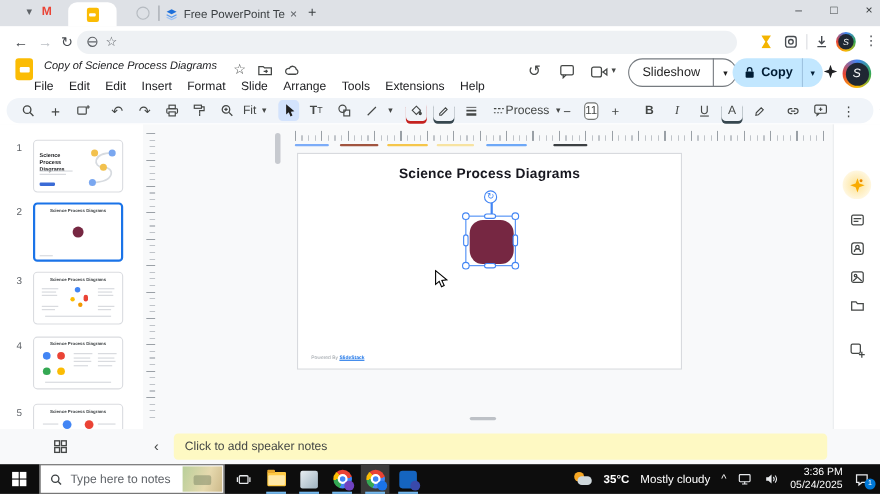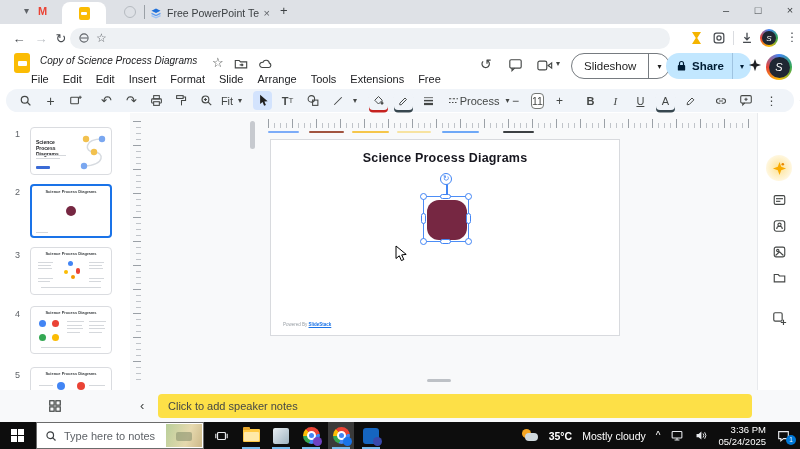--- a/index.html
+++ b/index.html
@@ -78,21 +78,21 @@
   .rot-knob { position:absolute; left:50%; top:-24px; transform:translateX(-50%); width:12px; height:12px; border-radius:50%; border:1.5px solid #4285f4; background:#fff; color:#4285f4; font-size:8px; line-height:9px; text-align:center; }
   .credit { position:absolute; left:12px; bottom:8px; font-size:4.5px; color:#9aa0a6; }
   .credit b { color:#1a73e8; text-decoration:underline; font-weight:bold; }
   .notes-grip { position:absolute; left:297px; top:266px; width:24px; height:3px; border-radius:2px; background:#bdc1c6; }
   #sidepanel { position:absolute; right:0; top:0; width:43px; height:277px; background:#fff; border-left:1px solid #e8eaed; display:flex; flex-direction:column; align-items:center; padding-top:42px; gap:12px; color:#444746; }
   .gem-glow { width:26px; height:26px; border-radius:50%; background:radial-gradient(#fde293,#fff7e0 70%); display:flex; align-items:center; justify-content:center; }
   .fstrip-scroll { position:absolute; left:120px; top:8px; width:5px; height:28px; border-radius:3px; background:#c7cacf; }
 
   
   #notesbar { top:390px; left:0; width:800px; height:32px; background:#f8f9fa; }
-  .notes-box { position:absolute; left:158px; top:4px; width:594px; height:24px; background:#fde047; border-radius:4px; font-size:11px; color:#444746; line-height:24px; padding-left:10px; }
+  .notes-box { position:absolute; left:158px; top:4px; width:594px; height:24px; background:#fef9c3; border-radius:4px; font-size:11px; color:#444746; line-height:24px; padding-left:10px; }
 
   
   #taskbar { top:422px; left:0; width:800px; height:27px; background:#0d0d0d; color:#fff; }
   .win-logo { display:grid; grid-template-columns:6px 6px; grid-template-rows:6px 6px; gap:1px; }
   .win-logo span { background:#fff; }
   .tb-search { position:absolute; left:36px; top:0; width:168px; height:27px; background:#fff; border:1px solid #6b6b6b; display:flex; align-items:center; gap:7px; padding-left:8px; color:#5f6368; }
   .weather-thumb { position:absolute; right:1px; top:1px; width:36px; height:23px; background:linear-gradient(110deg,#b9cf9a,#e6d9ae 60%,#cdb98a); }
   .weather-thumb::after { content:""; position:absolute; left:10px; top:8px; width:16px; height:9px; background:#8a936f; border-radius:2px; opacity:.6; }
   .tb-app { position:absolute; top:0; width:26px; height:27px; display:flex; align-items:center; justify-content:center; }
   .tb-run::after { content:""; position:absolute; bottom:0; left:4px; width:18px; height:2px; background:#76b9ed; }
@@ -179,21 +179,21 @@
   <div class="menus">
     <span>File</span>
     <span>Edit</span>
     <span>Edit</span>
     <span>Insert</span>
     <span>Format</span>
     <span>Slide</span>
     <span>Arrange</span>
     <span>Tools</span>
     <span>Extensions</span>
-    <span>Free</span>
+    <span>Help</span>
   </div>
   <span class="abs g hdr-ico" style="left:480px;top:4px;font-size:14px;">↺</span>
   <svg class="abs" style="left:508px;top:6px;" width="15" height="14" viewBox="0 0 16 16" stroke="#444746" fill="none" stroke-width="1.3">
       <rect x="1.5" y="2" width="13" height="9.5" rx="1.5"></rect>
       <path d="M4 11.5 L4 14.5 L7 11.5"></path>
     </svg>
   <svg class="abs" style="left:537px;top:7px;" width="16" height="13" viewBox="0 0 18 14" stroke="#444746" fill="none" stroke-width="1.3">
       <rect x="1" y="2" width="10" height="10" rx="2"></rect>
       <path d="M12 7.5 L16.5 4 V10 L12 6.5"></path>
     </svg>
@@ -201,21 +201,21 @@
   <div class="abs pill-btn" style="left:571px;top:1px;">
     <span style="padding:0 12px;">Slideshow</span>
     <span style="width:1px;height:26px;background:#767b80;"></span>
     <span class="g" style="padding:0 8px;font-size:8px;">▾</span>
   </div>
   <div class="abs share-btn" style="left:666px;top:1px;">
     <svg style="margin-left:10px;" width="11" height="12" viewBox="0 0 12 13">
         <rect x="2" y="5.5" width="8" height="6" rx="1" fill="#001d35"></rect>
         <path d="M3.8 5.5 V3.8 a2.2 2.2 0 0 1 4.4 0 V5.5" stroke="#001d35" stroke-width="1.3" fill="none"></path>
       </svg>
-    <span style="padding:0 8px 0 5px;font-weight:bold;">Share</span>
+    <span style="padding:0 8px 0 5px;font-weight:bold;">Copy</span>
     <span style="width:1px;height:26px;background:#9fc3e0;"></span>
     <span class="g" style="padding:0 7px;font-size:8px;">▾</span>
   </div>
   <svg class="abs" style="left:748px;top:6px;" width="14" height="14" viewBox="0 0 16 16">
       <path d="M8 1 L9.8 6.2 L15 8 L9.8 9.8 L8 15 L6.2 9.8 L1 8 L6.2 6.2 Z" fill="#202124"></path>
     </svg>
   <div class="abs avatar-big" style="left:766px;top:2px;">
       <div>S</div>
     </div>
 </div>

